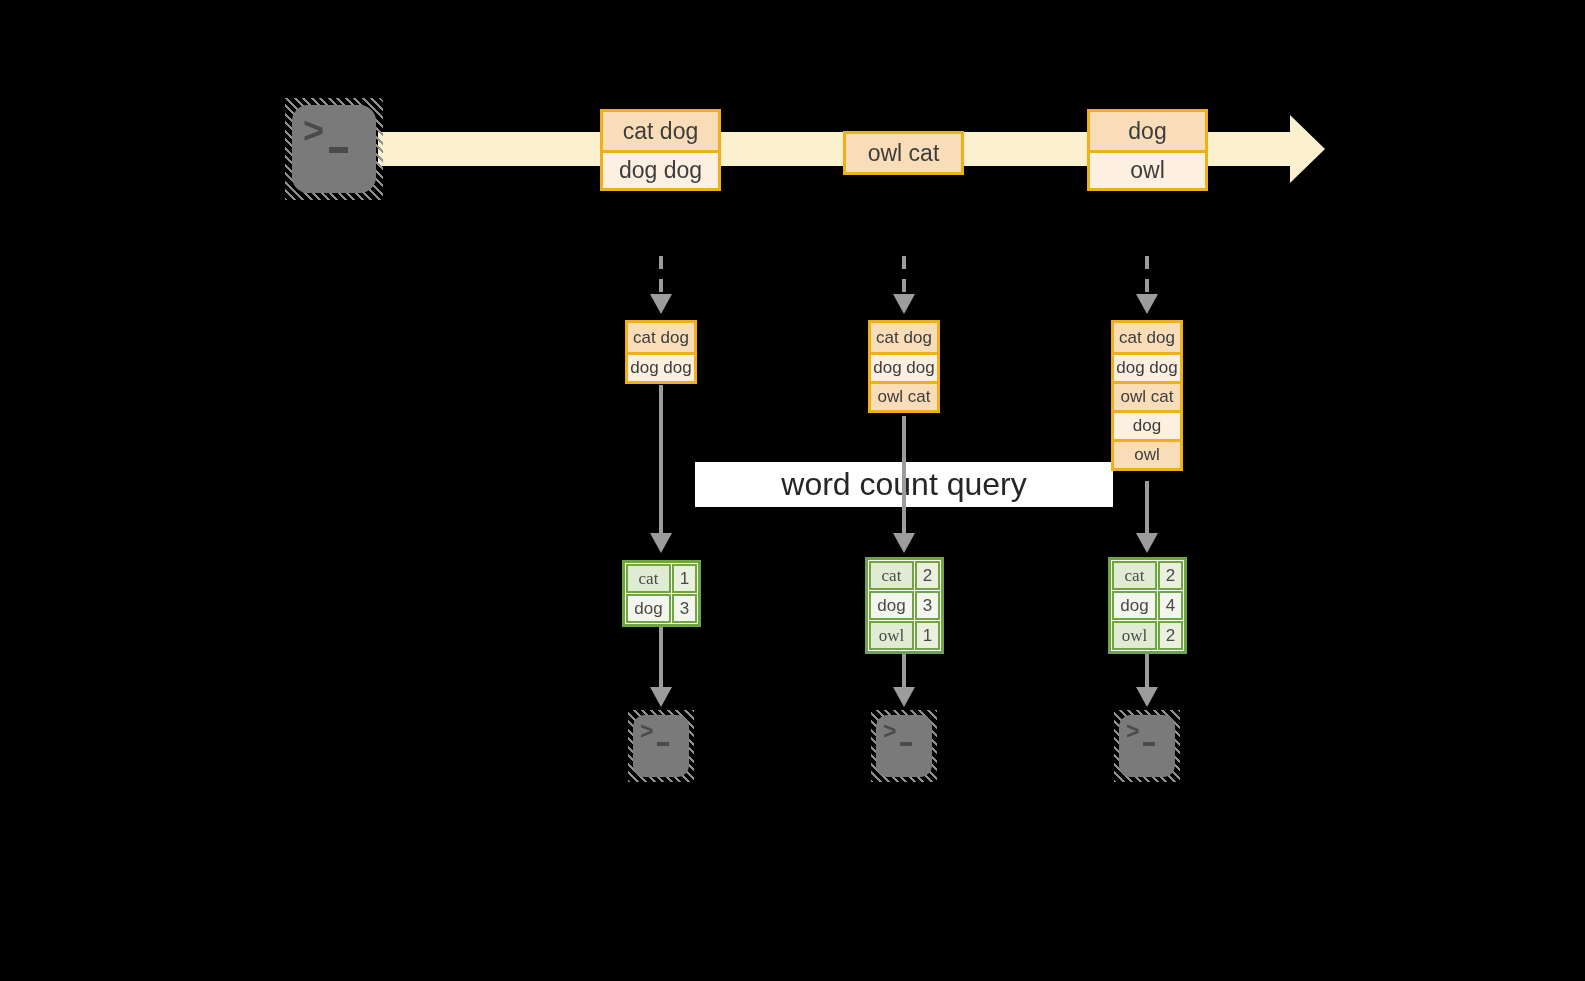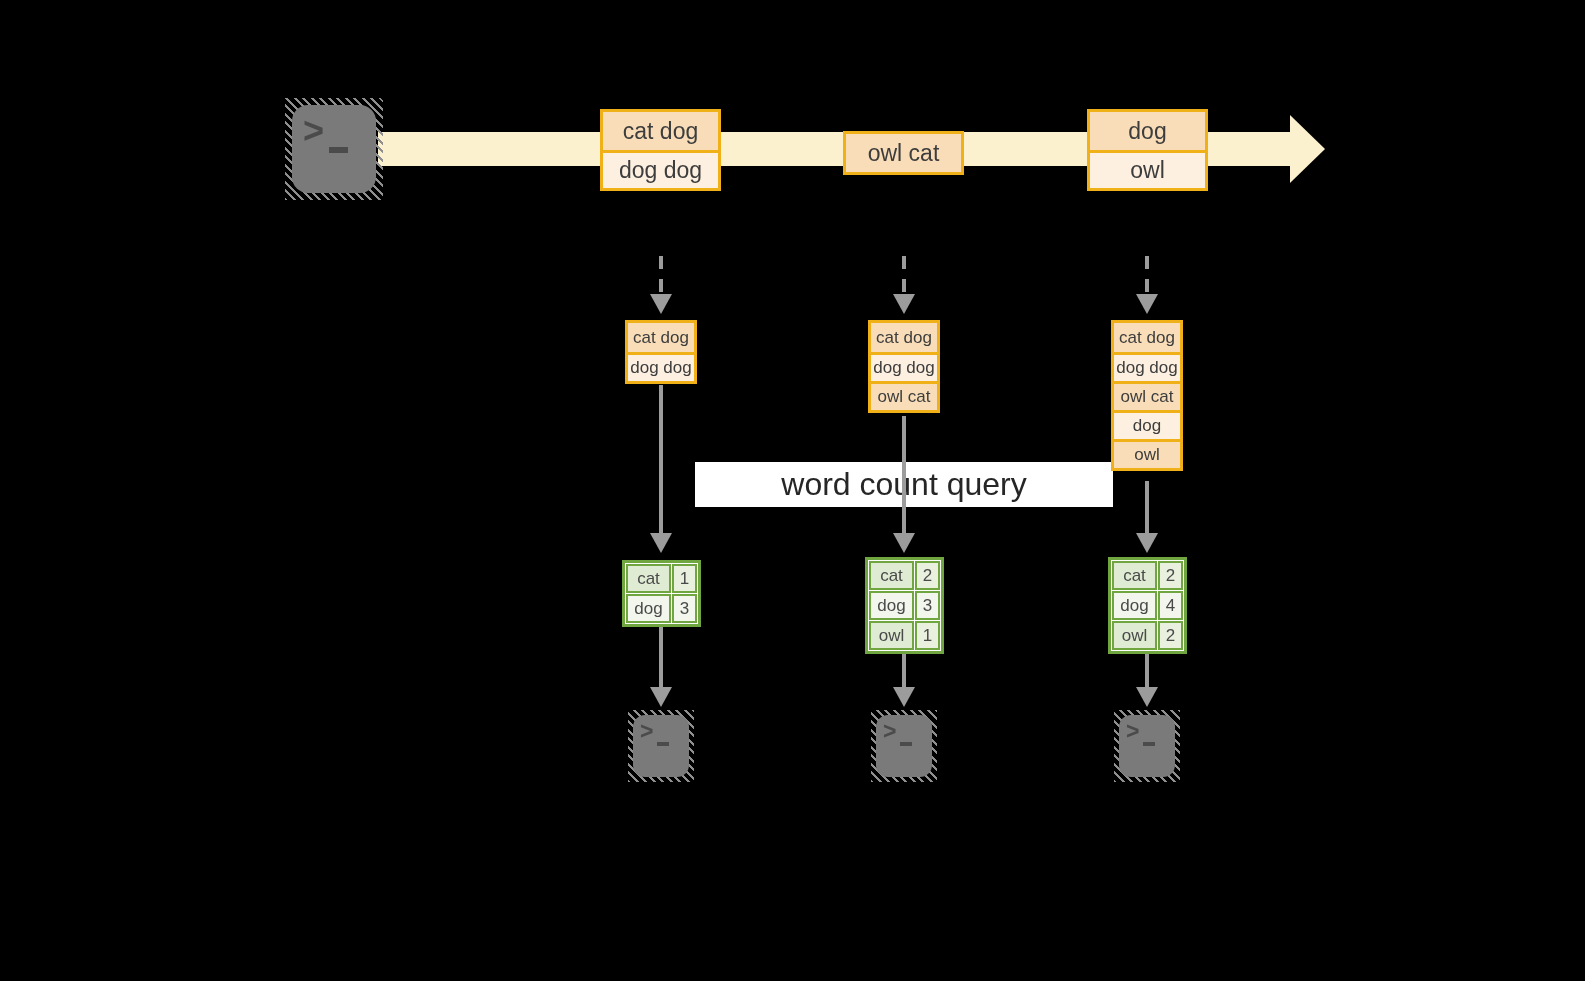--- a/index.html
+++ b/index.html
@@ -70,21 +70,21 @@
   .srow + .srow { border-top:3px solid var(--gold-border); }
   
   .query-band { position:absolute; left:695px; top:462px; width:418px; height:45px;
                 background:#ffffff; z-index:1; display:flex; align-items:center; justify-content:center; }
   .query-band span { font-size:32px; color:var(--query-text); }
   
   .wc { position:absolute; top:557px; border:3px solid var(--green-border); background:#ffffff;
         display:grid; grid-template-columns:45px 25px; gap:1px; padding:1px; z-index:3; }
   .cell { height:29px; border:2px solid var(--green-border); display:flex; align-items:center;
           justify-content:center; font-size:17px; color:#4a4a4a; background:var(--green-fill-light); }
-  .cell:nth-child(4n+1) { background:var(--green-fill); }
+  .cell:nth-child(4n+1) { background:var(--green-fill);font-family:Liberation Serif, serif; }
   .cell:nth-child(4n+2) { background:var(--green-fill-value); }
 </style>
 </head>
 <body>
 
 <div class="canvas">
 
   <div class="stream-band"></div>
   <div class="stream-head"></div>
 

